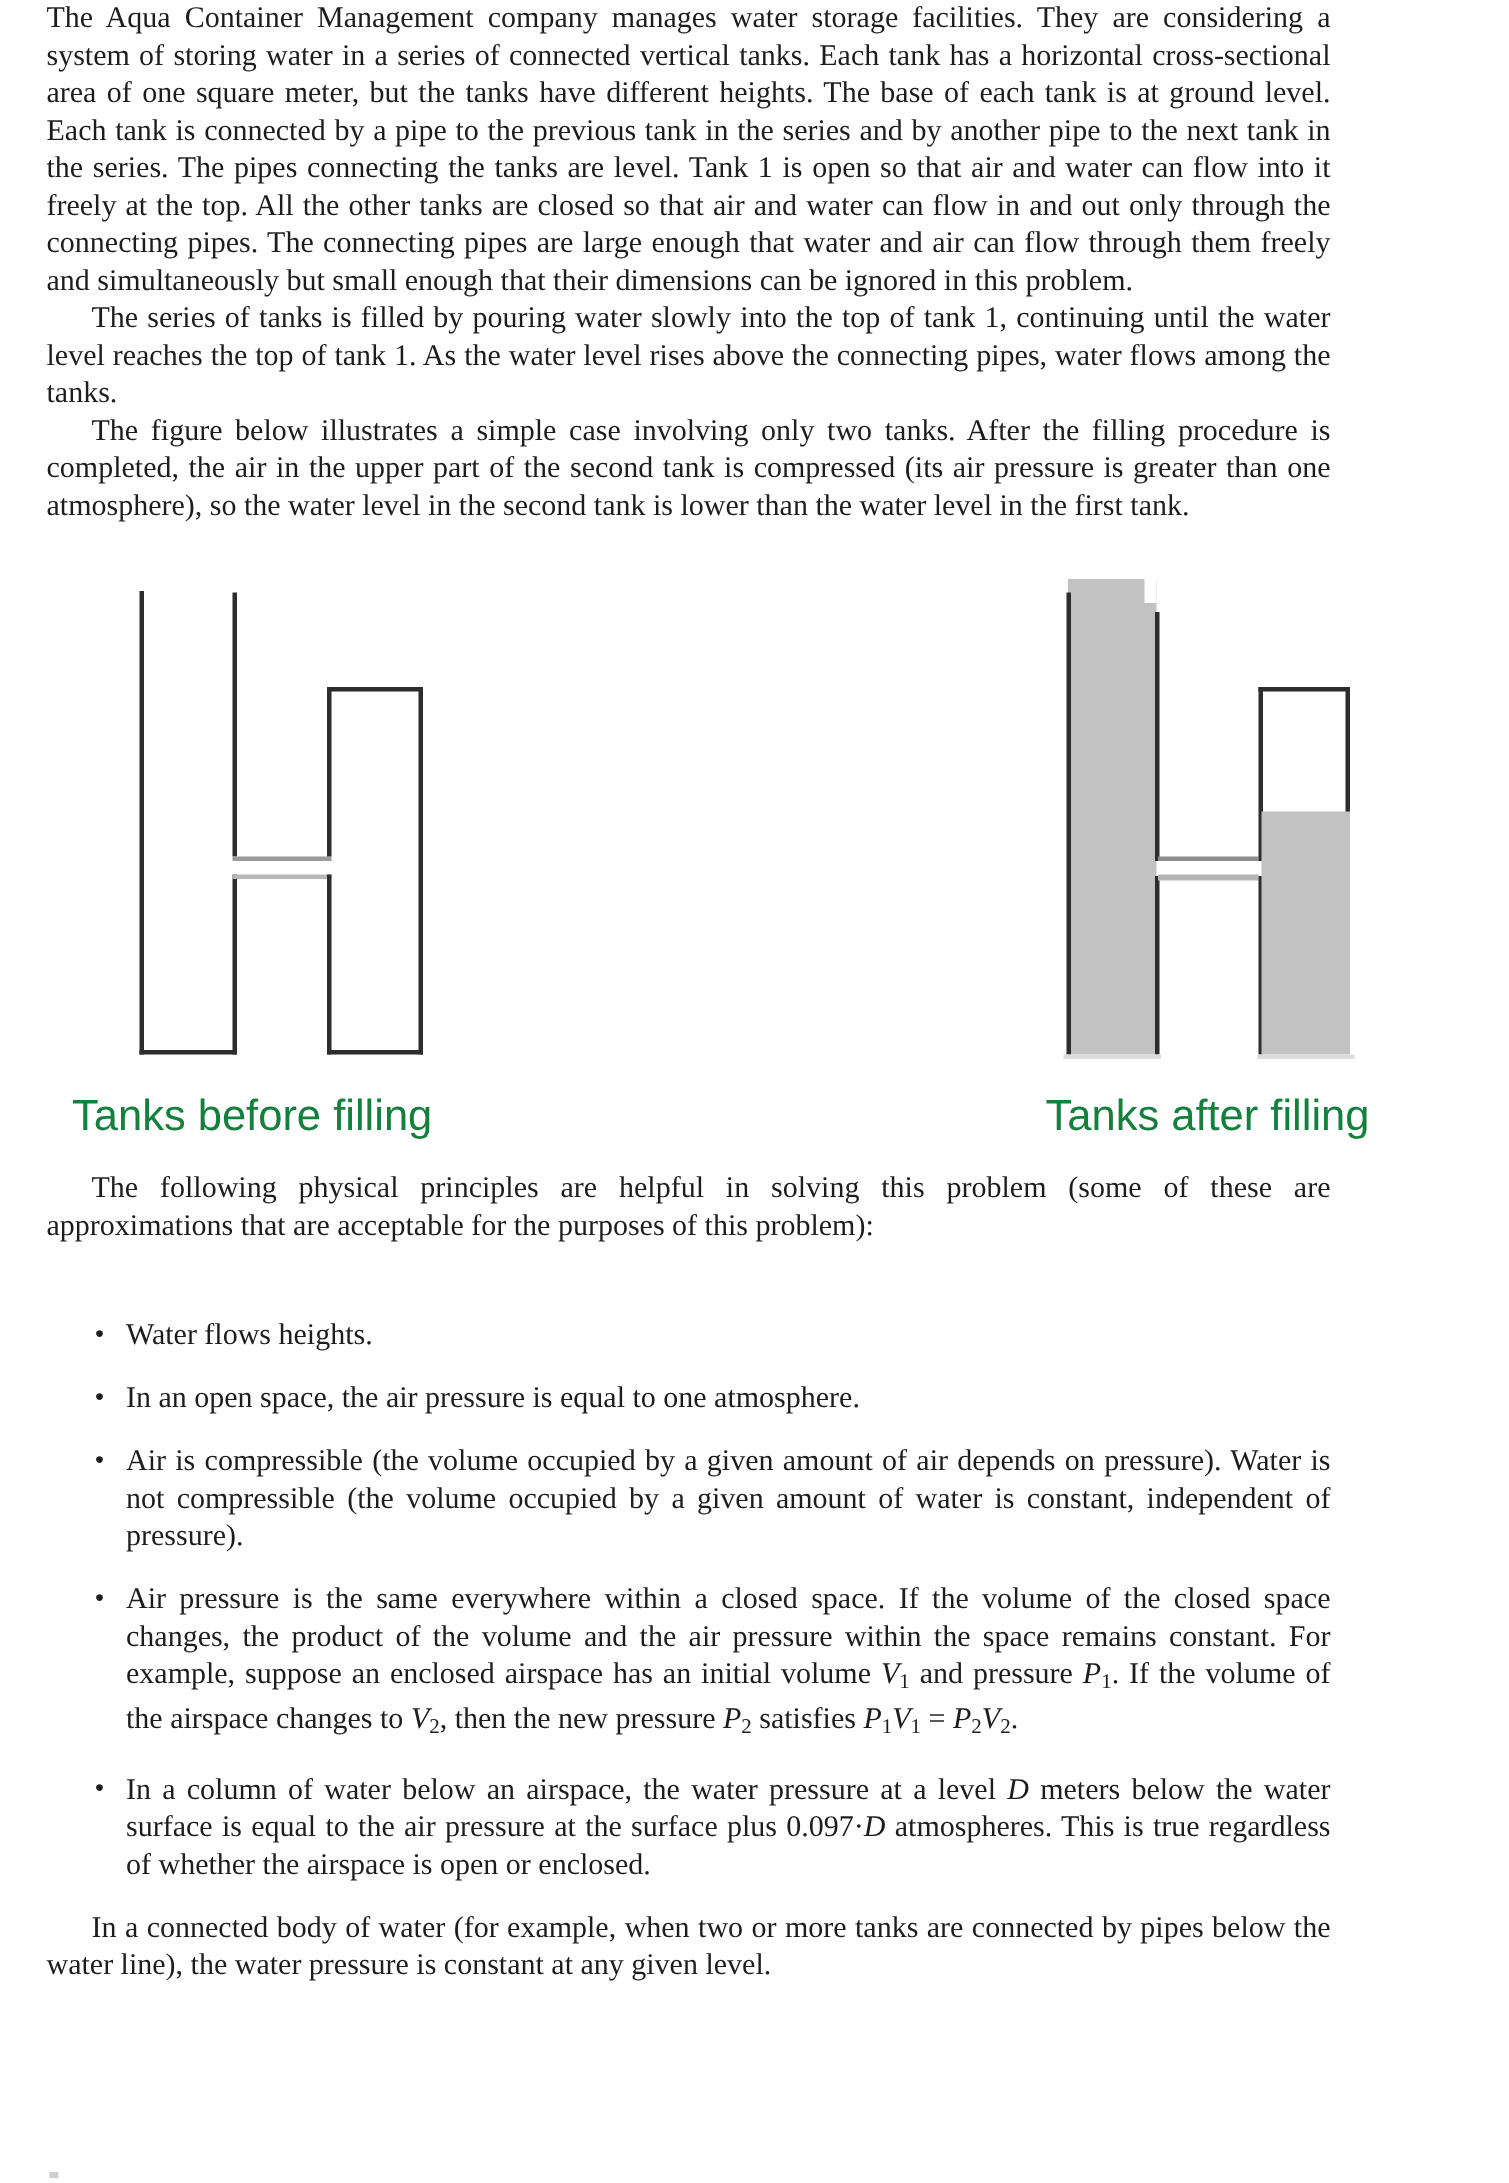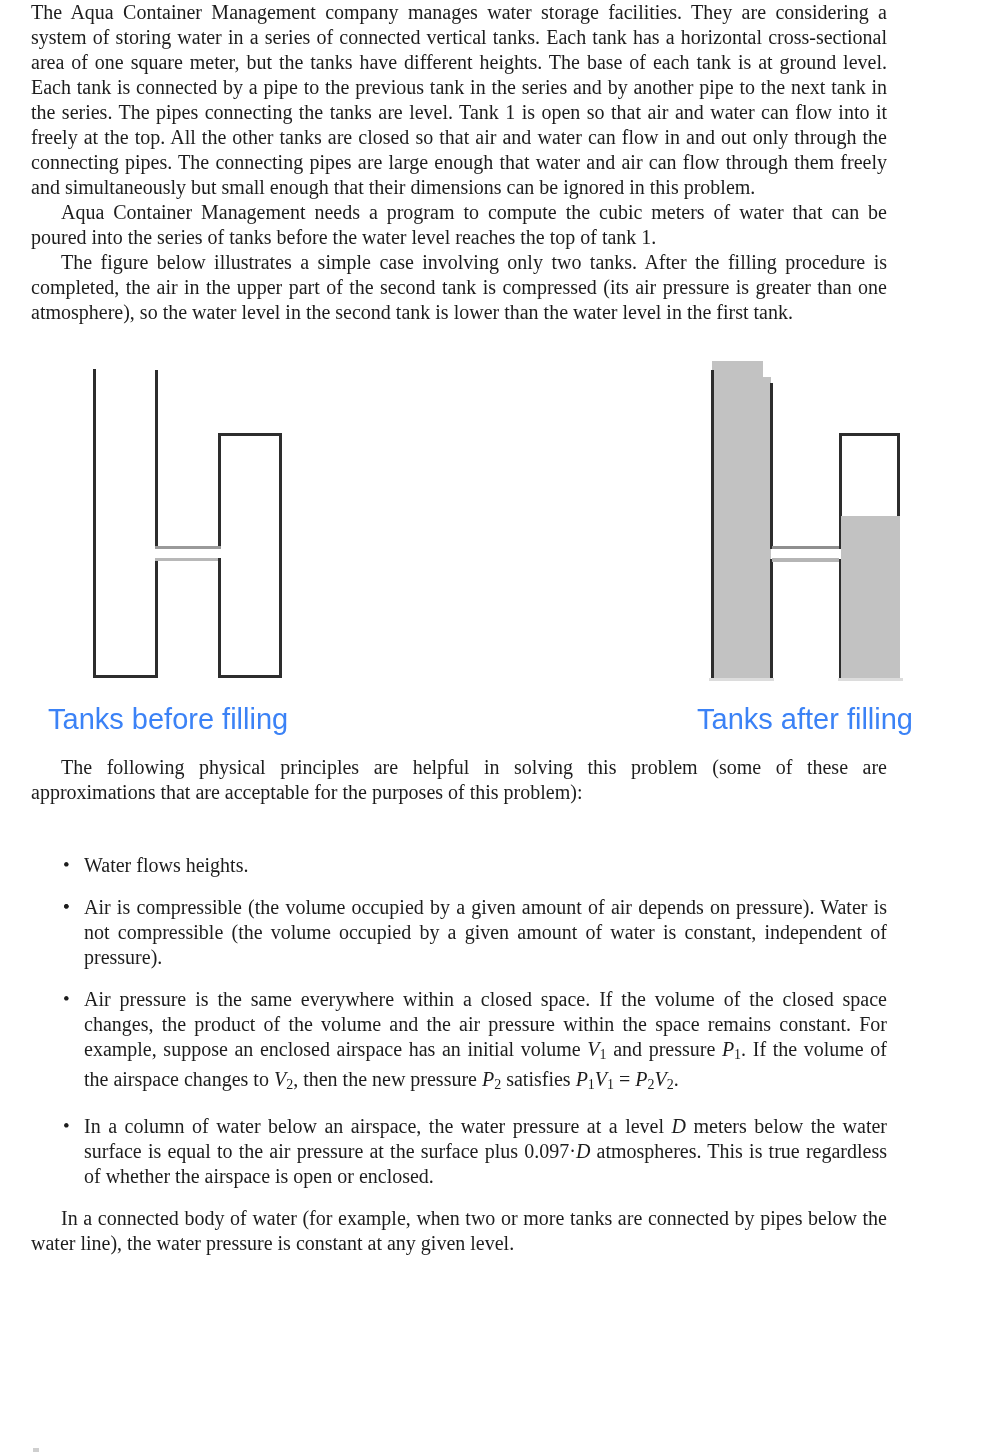--- a/index.html
+++ b/index.html
@@ -16,21 +16,21 @@
   }
   .para { margin: 0 31px; text-align: justify; }
   .indent { text-indent: 30px; }
   .fig-band { position: relative; height: 400px; margin-top: 30px; }
   .abs { position: absolute; }
   .caption {
     position: absolute;
     top: 352px;
     font-family: "Liberation Sans", sans-serif;
     font-size: 29px;
-    color: #3b82f6;
+    color: #15803d;
     white-space: nowrap;
   }
   .intro { }
   .bullets { margin-top: 48px; }
   .bullet { position: relative; margin: 0 31px 17px 84px; text-align: justify; }
   .bullet-marker {
     position: absolute;
     left: -21px;
     top: -1px;
     font-size: 19px;
@@ -40,21 +40,21 @@
   .seg-sub { font-size: 0.7em; vertical-align: -0.22em; }
   .closing { }
   .artifact { position: absolute; background: #cfcfcf; }
 </style>
 </head>
 <body>
 
 <div class="page">
 
   <p class="para">The Aqua Container Management company manages water storage facilities. They are considering a system of storing water in a series of connected vertical tanks. Each tank has a horizontal cross-sectional area of one square meter, but the tanks have different heights. The base of each tank is at ground level. Each tank is connected by a pipe to the previous tank in the series and by another pipe to the next tank in the series. The pipes connecting the tanks are level. Tank 1 is open so that air and water can flow into it freely at the top. All the other tanks are closed so that air and water can flow in and out only through the connecting pipes. The connecting pipes are large enough that water and air can flow through them freely and simultaneously but small enough that their dimensions can be ignored in this problem.</p>
-  <p class="para indent">Aqua Container Management needs a program to compute the cubic meters of water that can be poured into the series of tanks before the water level reaches the top of tank 1.</p>
+  <p class="para indent">The series of tanks is filled by pouring water slowly into the top of tank 1, continuing until the water level reaches the top of tank 1. As the water level rises above the connecting pipes, water flows among the tanks.</p>
   <p class="para indent">The figure below illustrates a simple case involving only two tanks. After the filling procedure is completed, the air in the upper part of the second tank is compressed (its air pressure is greater than one atmosphere), so the water level in the second tank is lower than the water level in the first tank.</p>
 
   <div class="fig-band">
 
     <div class="abs" style="left:93px;top:14px;width:3px;height:309px;background:#2d2d2d"></div>
     <div class="abs" style="left:155px;top:15px;width:3px;height:176px;background:#2d2d2d"></div>
     <div class="abs" style="left:155px;top:203px;width:3px;height:120px;background:#2d2d2d"></div>
     <div class="abs" style="left:93px;top:320px;width:65px;height:3px;background:#2d2d2d"></div>
     <div class="abs" style="left:155px;top:191px;width:66px;height:3px;background:#9a9a9a"></div>
     <div class="abs" style="left:155px;top:203px;width:66px;height:3px;background:#b8b8b8"></div>
@@ -85,20 +85,21 @@
 
   <p class="para indent intro">The following physical principles are helpful in solving this problem (some of these are approximations that are acceptable for the purposes of this problem):</p>
 
   <div class="bullets">
     <div class="bullet">
       <span class="bullet-marker">•</span>
       <span>Water flows heights.</span>
     </div>
     <div class="bullet">
       <span class="bullet-marker">•</span>
+      <span>In an open space, the air pressure is equal to one atmosphere.</span>
     </div>
     <div class="bullet">
       <span class="bullet-marker">•</span>
       <span>Air is compressible (the volume occupied by a given amount of air depends on pressure). Water is not compressible (the volume occupied by a given amount of water is constant, independent of pressure).</span>
     </div>
     <div class="bullet">
       <span class="bullet-marker">•</span>
       <span><span>Air pressure is the same everywhere within a closed space.  If the volume of the closed space changes, the product of the volume and the air pressure within the space remains constant.  For example, suppose an enclosed airspace has an initial volume </span><span class="seg-var">V</span><span class="seg-sub">1</span><span> and pressure </span><span class="seg-var">P</span><span class="seg-sub">1</span><span>.  If the volume of the airspace changes to </span><span class="seg-var">V</span><span class="seg-sub">2</span><span>, then the new pressure </span><span class="seg-var">P</span><span class="seg-sub">2</span><span> satisfies </span><span class="seg-var">P</span><span class="seg-sub">1</span><span class="seg-var">V</span><span class="seg-sub">1</span><span> = </span><span class="seg-var">P</span><span class="seg-sub">2</span><span class="seg-var">V</span><span class="seg-sub">2</span><span>.</span></span>
     </div>
     <div class="bullet">

